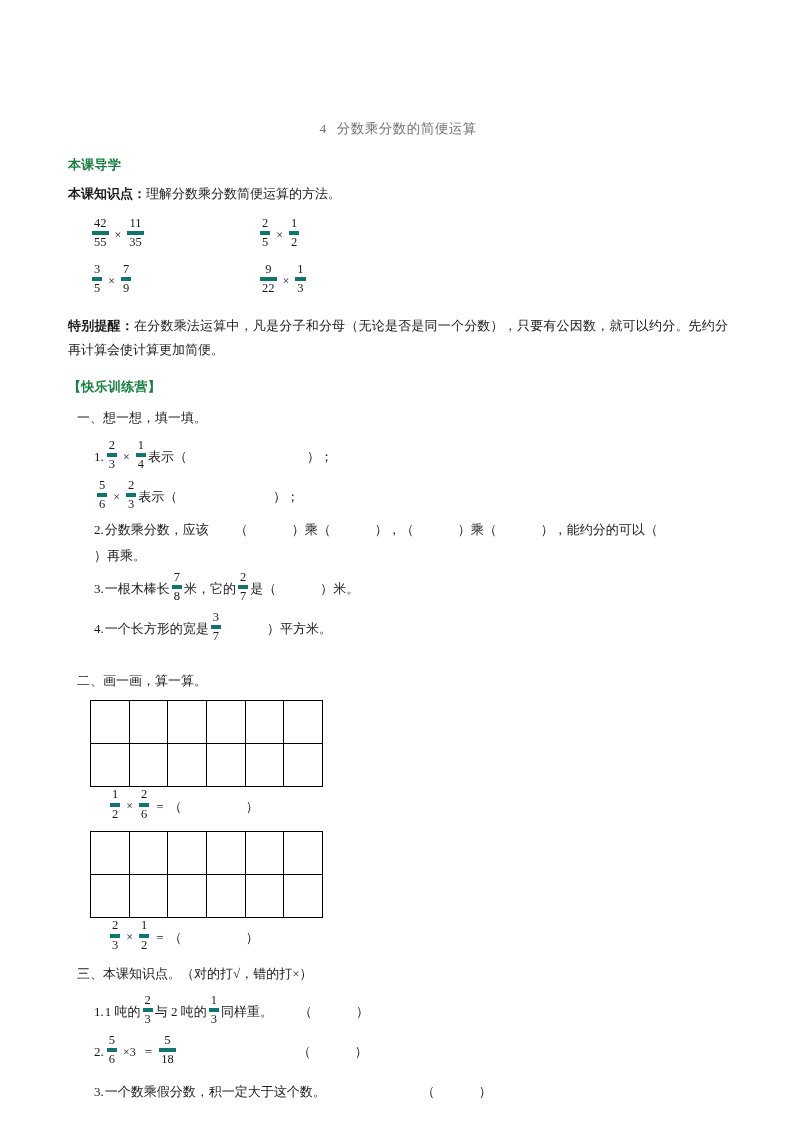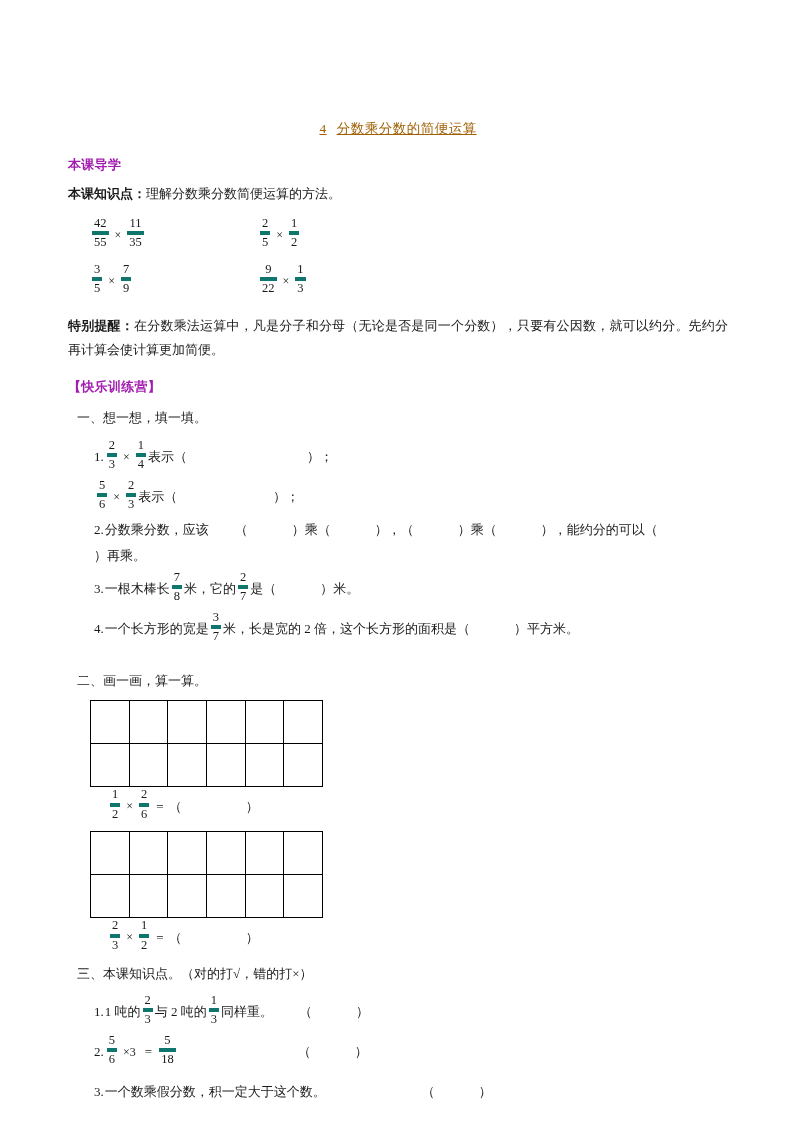--- a/index.html
+++ b/index.html
@@ -29,28 +29,27 @@
     width: 660px;
   }
 
   
   .doc-title {
     text-align: center;
     font-size: 13.5px;
     letter-spacing: 0.5px;
     margin: 0 0 18px 0;
     font-weight: normal;
-    color: #a16207;
-    text-decoration: underline;
+    color: #737373;
   }
   .doc-title .num { margin-right: 10px; }
 
   
   .red-head {
-    color: #a21caf;
+    color: #15803d;
     font-weight: bold;
     font-size: 13px;
     margin: 0 0 8px 0;
     letter-spacing: 0.3px;
   }
   .red-head.bracket { margin-top: 16px; margin-bottom: 10px; }
 
   .bold-lead {
     font-weight: bold;
     font-size: 13px;
@@ -291,21 +290,20 @@
       <span>）米。</span>
     </div>
 
     <div class="ex-line tall">
       <span class="ex-num">4.</span>
       <span>一个长方形的宽是</span>
       <span class="frac">
         <span class="num">3</span>
         <span class="den">7</span>
       </span>
-      <span>米，长是宽的 2 倍，这个长方形的面积是（</span>
       <span class="gap-sm"></span>
       <span>）平方米。</span>
     </div>
 
     <div class="sec-head spaced">二、画一画，算一算。</div>
 
     <div class="grid-wrap">
       <div class="grid" id="grid-0" style="grid-template-columns: repeat(6, 1fr);">
           <div class="cell"></div>
           <div class="cell"></div>

